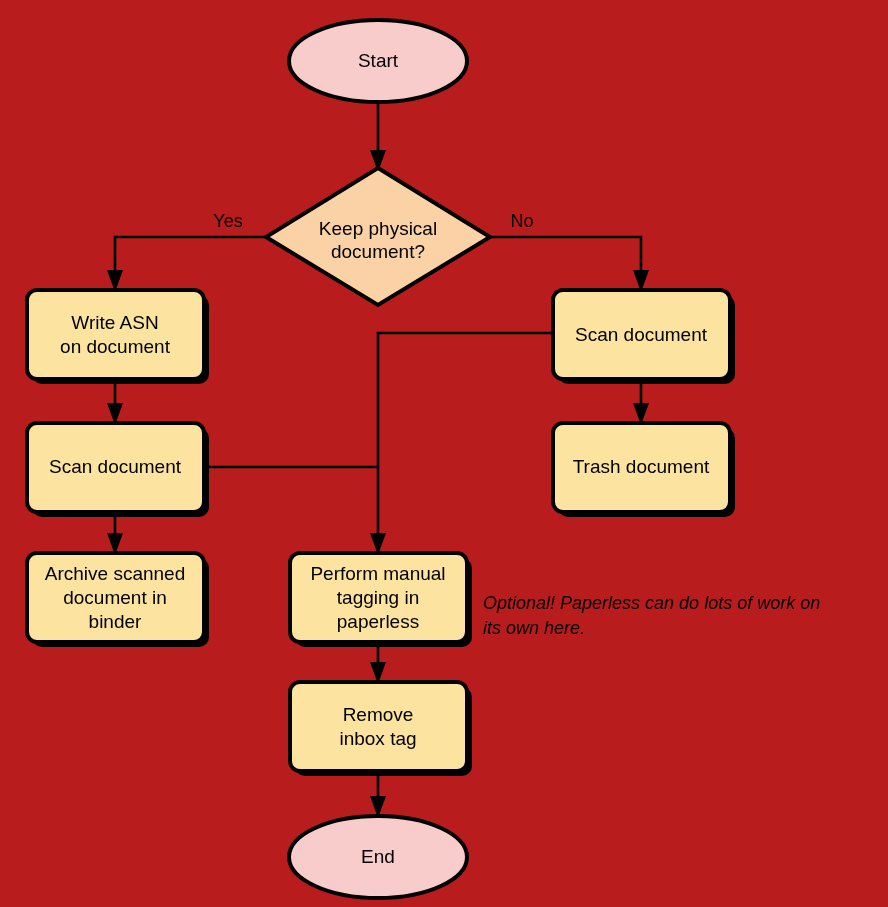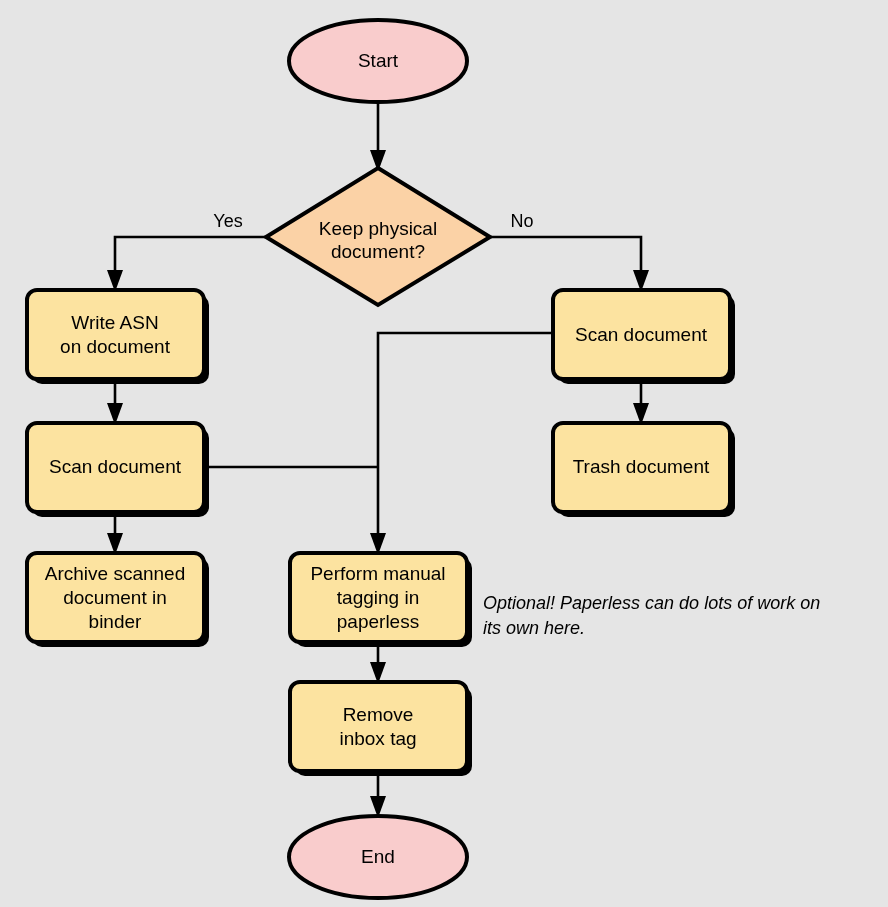--- a/index.html
+++ b/index.html
@@ -8,21 +8,21 @@
     padding: 0;
     background: #ffffff;
   }
   body {
     font-family: "Liberation Sans", sans-serif;
   }
   #canvas {
     position: relative;
     width: 888px;
     height: 907px;
-    background: #e5e5e5;
+    background: #b91c1c;
     overflow: hidden;
     text-align: center;
   }
   #flow-svg {
     position: absolute;
     top: 0;
     left: 0;
     width: 888px;
     height: 907px;
   }

